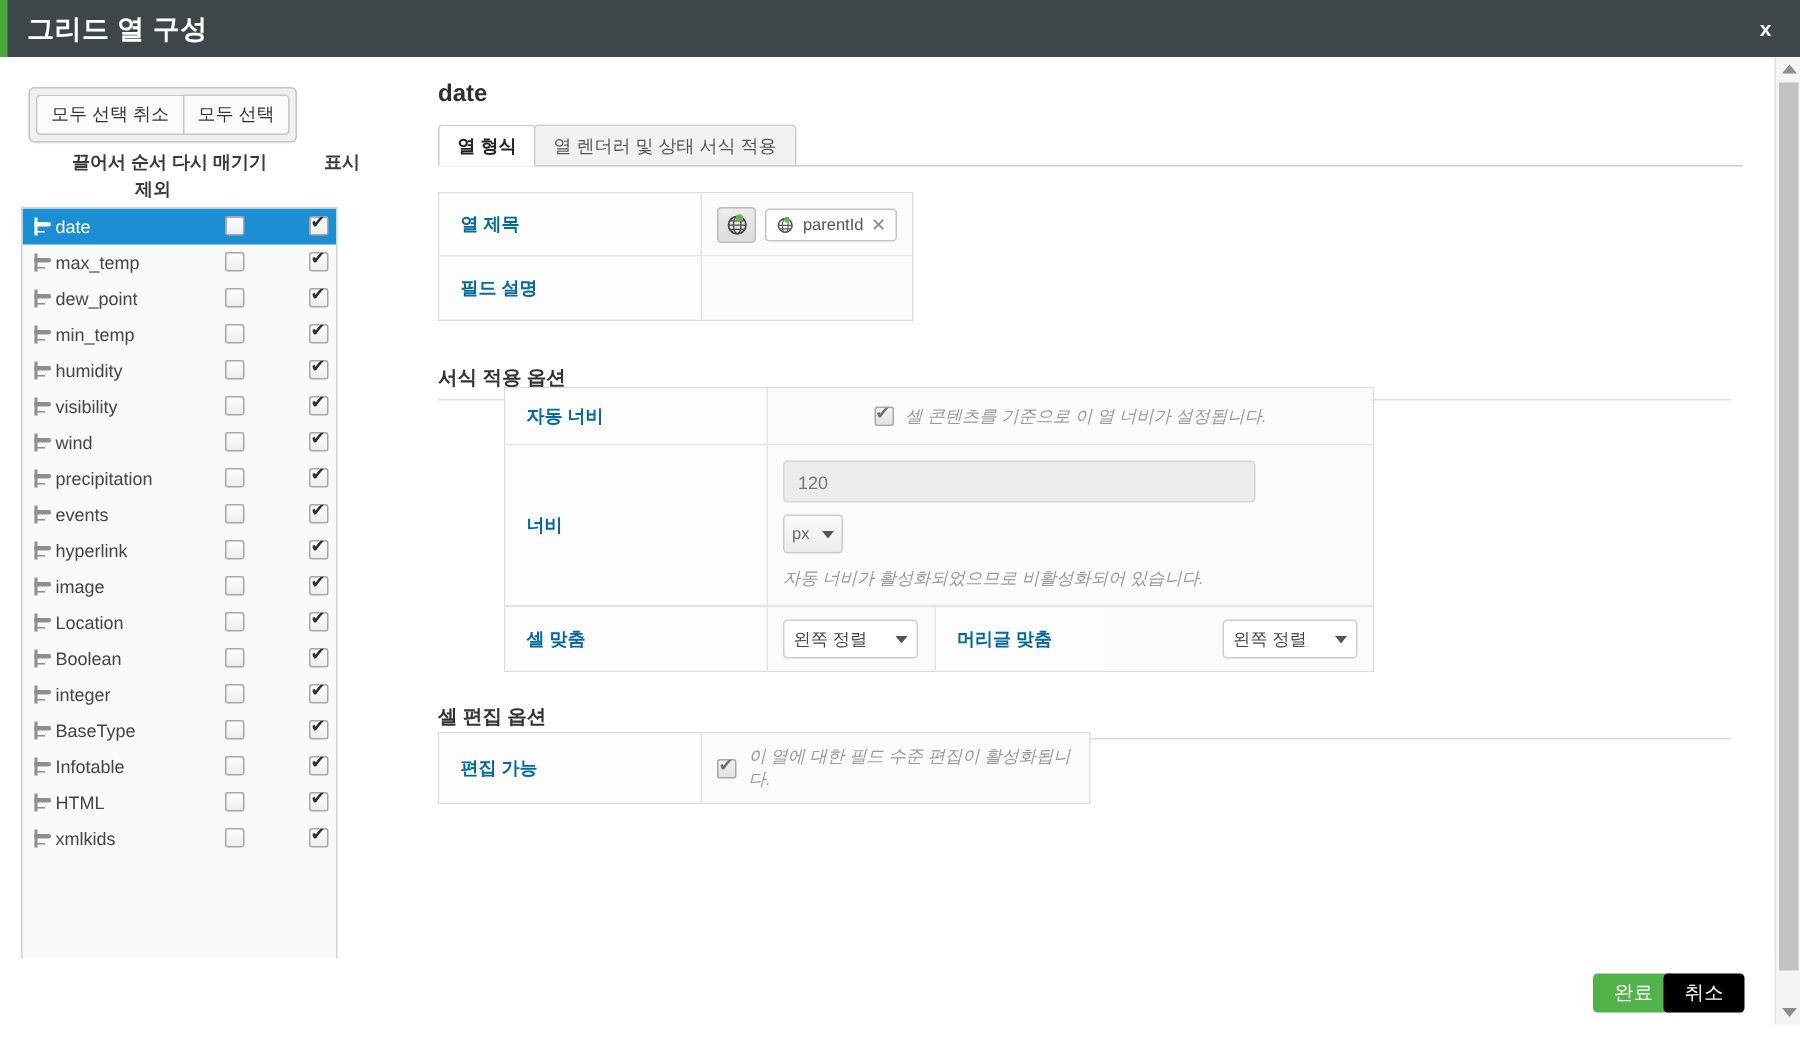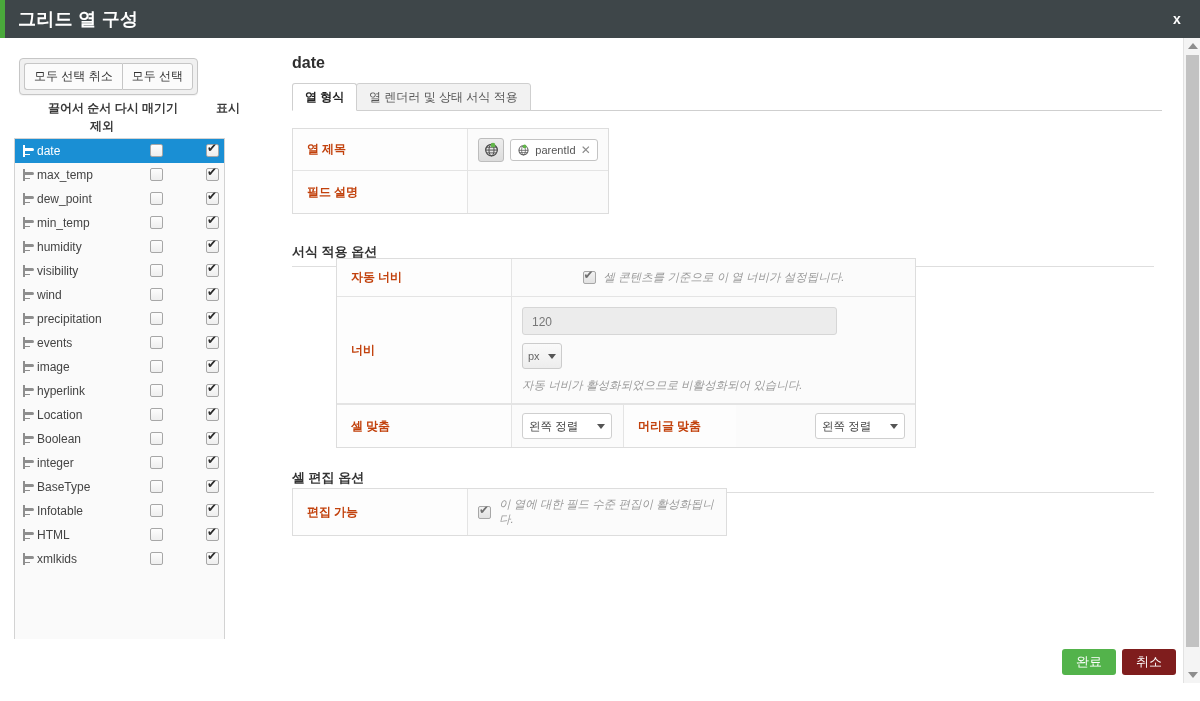--- a/index.html
+++ b/index.html
@@ -118,22 +118,22 @@
   }
   .tab.active { left: 0; background: #ffffff; border-bottom-color: #ffffff; color: #222; font-weight: bold; z-index: 2; }
   .tab.inactive { left: 64px; background: #f2f2f2; color: #555; }
   #tabs-underline { position: absolute; left: 0; top: 27px; width: 870px; height: 1px; background: #cfcfcf; }
 
   
   .prop-table { position: absolute; border: 1px solid #dddddd; border-collapse: collapse; }
   .prop-row { display: flex; border-bottom: 1px solid #e4e4e4; }
   .prop-row.last { border-bottom: none; }
   .prop-label {
-    width: 175px; padding: 10px 14px; font-size: 12px; font-weight: bold; color: #c2410c;
-    background: #fdfdfd; border-right: 1px solid #e4e4e4; display: flex; align-items: center; font-family: Liberation Serif, serif;
+    width: 175px; padding: 10px 14px; font-size: 12px; font-weight: bold; color: #0369a1;
+    background: #fdfdfd; border-right: 1px solid #e4e4e4; display: flex; align-items: center;
   }
   .prop-value { flex: 1; padding: 8px 10px; background: #fbfbfb; display: flex; align-items: center; justify-content: center; }
 
   #title-table { left: 12px; top: 90px; width: 317px; }
   #title-table .prop-row { min-height: 42px; }
   #title-table .prop-label { width: 175px; }
 
   .globe-btn {
     width: 26px; height: 24px; border: 1px solid #bdbdbd; border-radius: 3px;
     background: linear-gradient(#ededed, #dcdcdc); display: flex;
@@ -203,21 +203,21 @@
   .vs-arrow.up   { top: 5px;    border-left: 5px solid transparent; border-right: 5px solid transparent; border-bottom: 6px solid #8d8d8d; }
   .vs-arrow.down { bottom: 5px; border-left: 5px solid transparent; border-right: 5px solid transparent; border-top: 6px solid #8d8d8d; }
 
   
   #footer { position: absolute; left: 0; bottom: 0; width: 1183px; height: 62px; background: #ffffff; }
   .foot-btn {
     position: absolute; top: 10px; height: 26px; line-height: 26px;
     padding: 0 14px; border-radius: 3px; font-size: 13px; color: #ffffff; cursor: pointer;
   }
   #done-btn   { right: 67px; background: #53b34b; }
-  #cancel-btn { right: 7px;  background: #7f1d1d; }
+  #cancel-btn { right: 20px;  background: #000000; }
 </style>
 </head>
 <body>
 
 <div id="modal">
 
   <div id="titlebar">
     <div id="title-accent"></div>
     <div id="title-text">그리드 열 구성</div>
     <div id="close-btn">x</div>
@@ -327,31 +327,31 @@
             <span class="row-label">events</span>
             <span class="cb exclude"></span>
             <span class="cb show checked"></span>
           </div>
           <div class="list-row">
             <span class="drag-icon">
               <i class="h1"></i>
               <i class="v1"></i>
               <i class="h2"></i>
             </span>
+            <span class="row-label">hyperlink</span>
+            <span class="cb exclude"></span>
+            <span class="cb show checked"></span>
+          </div>
+          <div class="list-row">
+            <span class="drag-icon">
+              <i class="h1"></i>
+              <i class="v1"></i>
+              <i class="h2"></i>
+            </span>
             <span class="row-label">image</span>
-            <span class="cb exclude"></span>
-            <span class="cb show checked"></span>
-          </div>
-          <div class="list-row">
-            <span class="drag-icon">
-              <i class="h1"></i>
-              <i class="v1"></i>
-              <i class="h2"></i>
-            </span>
-            <span class="row-label">hyperlink</span>
             <span class="cb exclude"></span>
             <span class="cb show checked"></span>
           </div>
           <div class="list-row">
             <span class="drag-icon">
               <i class="h1"></i>
               <i class="v1"></i>
               <i class="h2"></i>
             </span>
             <span class="row-label">Location</span>

